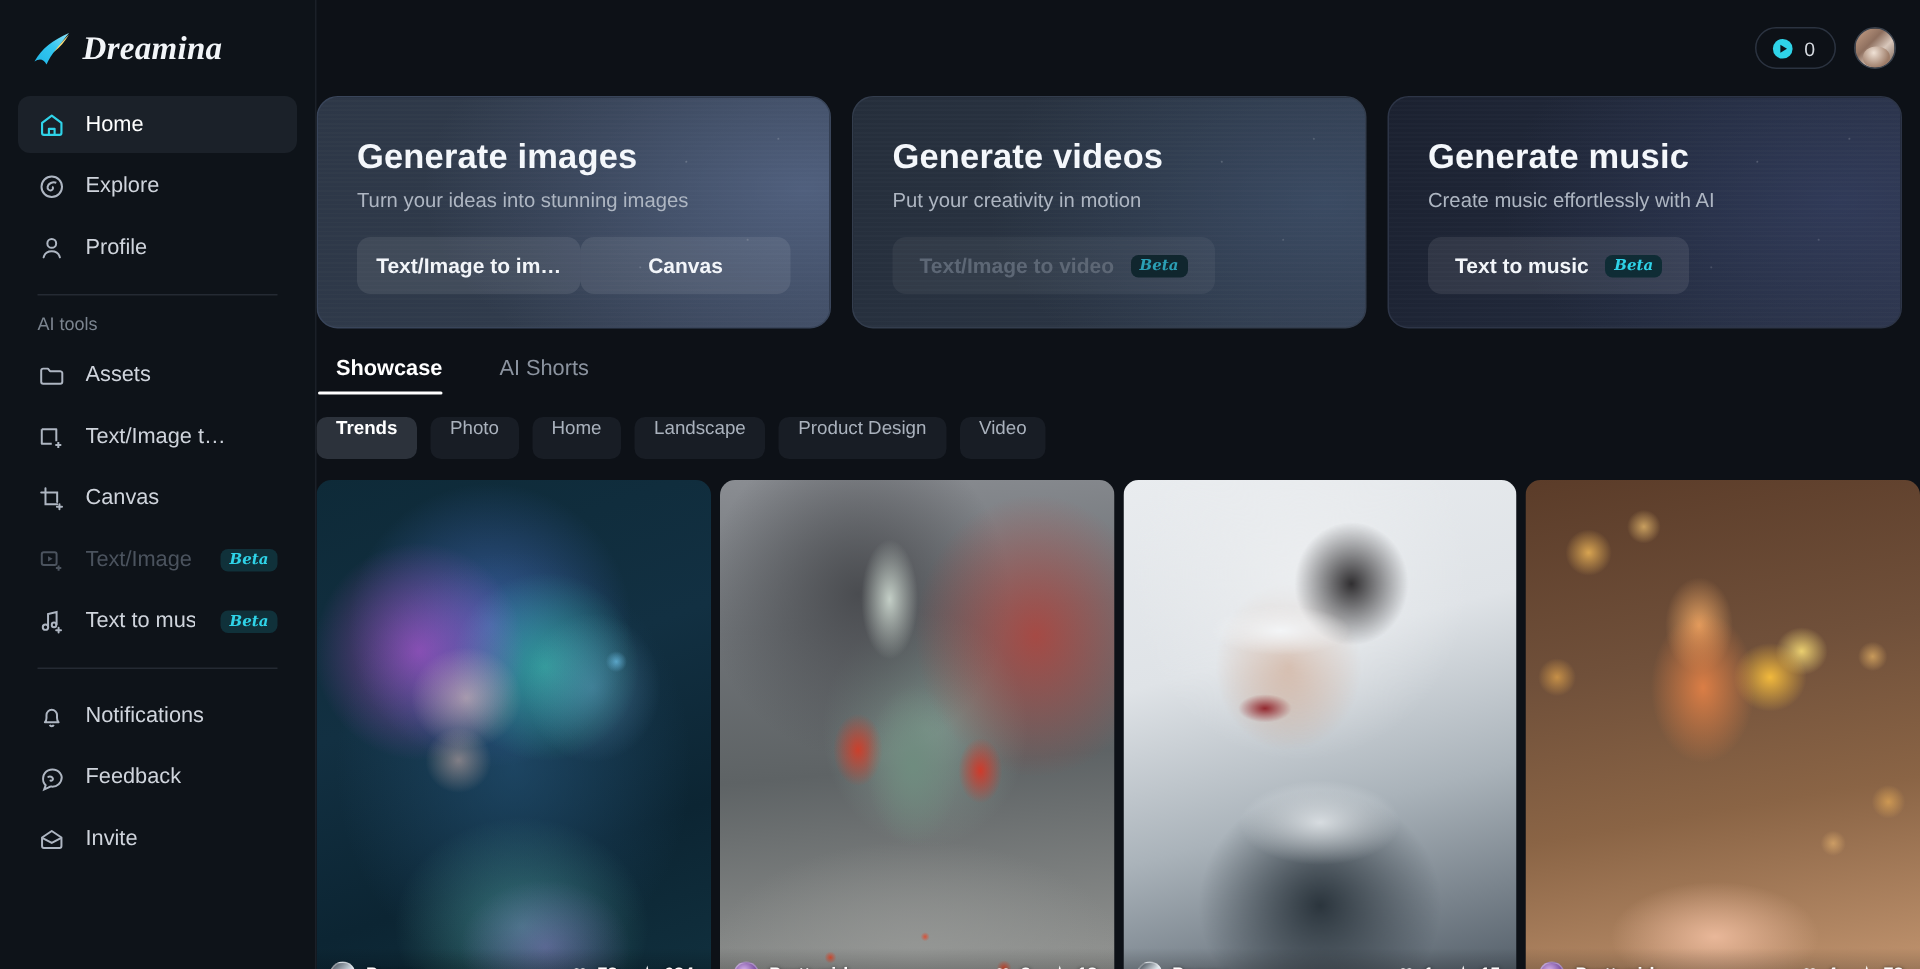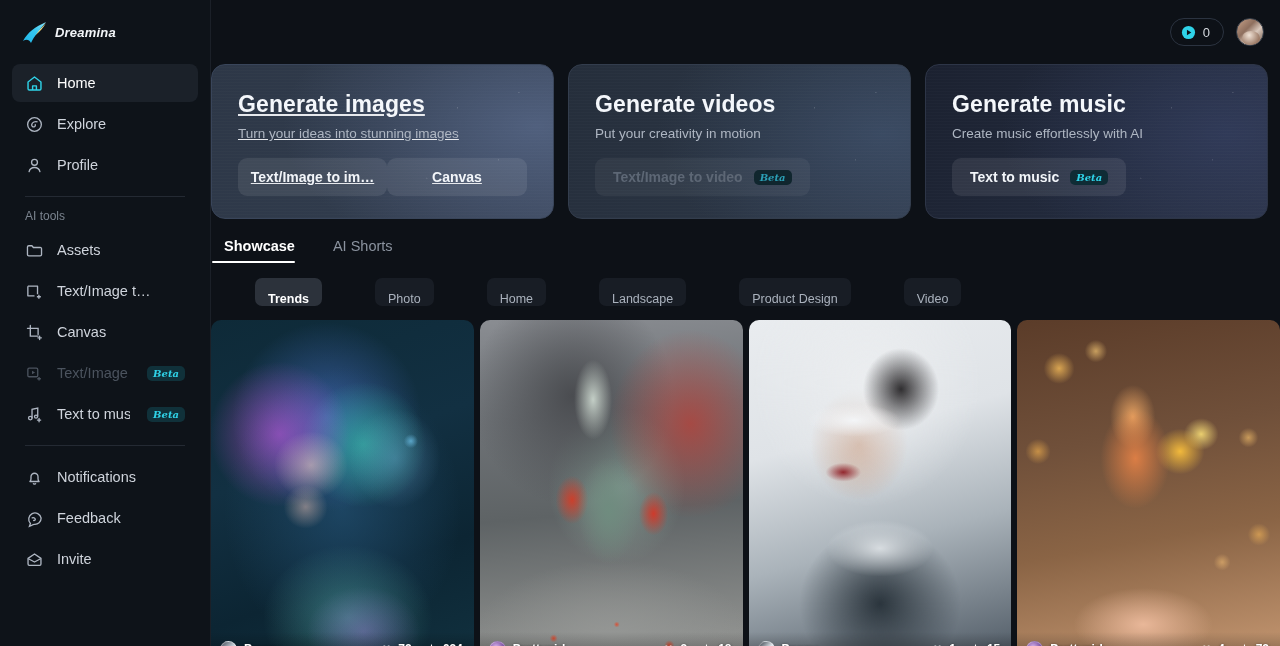--- a/index.html
+++ b/index.html
@@ -20,23 +20,23 @@
     flex: 0 0 211px;
     padding: 0 12px;
     position: relative;
   }
   .logo-row {
     display: flex; align-items: center; gap: 7px;
     height: 64px; padding-left: 10px;
   }
   .logo-mark { width: 26px; height: 24px; display:block; }
   .logo-text {
-    font-family: Liberation Sans, sans-serif;
+    font-family: Liberation Serif, serif;
     font-style: italic; font-weight: 700;
-    font-size: 13px; letter-spacing: .2px;
+    font-size: 22px; letter-spacing: .2px;
     color: #f2f5f8;
   }
   .nav-item {
     display: flex; align-items: center; gap: 13px;
     height: 38px; padding: 0 13px;
     border-radius: 8px; margin-bottom: 3px;
     color: #cfd4dc; font-size: 14.5px;
     cursor: pointer; position: relative;
   }
   .nav-item .ico { width: 19px; height: 19px; flex: 0 0 19px; display:flex; align-items:center; justify-content:center; }
@@ -91,21 +91,20 @@
   .hero {
     flex: 1 1 0; height: 155px; border-radius: 14px;
     position: relative; overflow: hidden;
     padding: 26px 26px 0 26px;
   }
   .hero-1 {
     background:
       radial-gradient(ellipse 120% 150% at 95% 40%, rgba(105,125,165,.50), rgba(0,0,0,0) 62%),
       linear-gradient(120deg,#2d3747 0%,#303b4c 48%,#3a4559 100%);
     border: 1px solid #39455a;
-    text-decoration: underline;
   }
   .hero-2 {
     background:
       radial-gradient(ellipse 110% 150% at 92% 45%, rgba(72,95,128,.45), rgba(0,0,0,0) 60%),
       linear-gradient(120deg,#252e3b 0%,#2a3443 55%,#323d4e 100%);
     border: 1px solid #333d4d;
   }
   .hero-3 {
     background:
       radial-gradient(ellipse 110% 150% at 88% 45%, rgba(60,72,115,.45), rgba(0,0,0,0) 60%),
@@ -151,22 +150,22 @@
   .tab.active { color: #ffffff; font-weight: 700; }
   .tab.active::after {
     content: ""; position: absolute; left: 0; right: 0; bottom: 0;
     height: 2px; background: #ffffff; border-radius: 2px;
   }
 
   
   .chips { display: flex; gap: 9px; margin-top: 15px; }
   .chip {
     height: 28px; border-radius: 7px; padding: 0 13px;
-    display: flex; align-items: flex-end; font-size: 12.5px;
-    color: #aab2bd; background: #181d25; cursor: pointer; white-space: nowrap; margin-left: 44px;
+    display: flex; align-items: flex-start; font-size: 12.5px;
+    color: #aab2bd; background: #181d25; cursor: pointer; white-space: nowrap;
   }
   .chip.active { background: #2c323b; color: #ffffff; font-weight: 700; }
 
   
   .gallery { display: flex; gap: 6px; margin-top: 14px; }
   .card {
     flex: 1 1 0; height: 346px;
     border-radius: 10px 10px 0 0;
     position: relative; overflow: hidden; cursor: pointer;
   }

